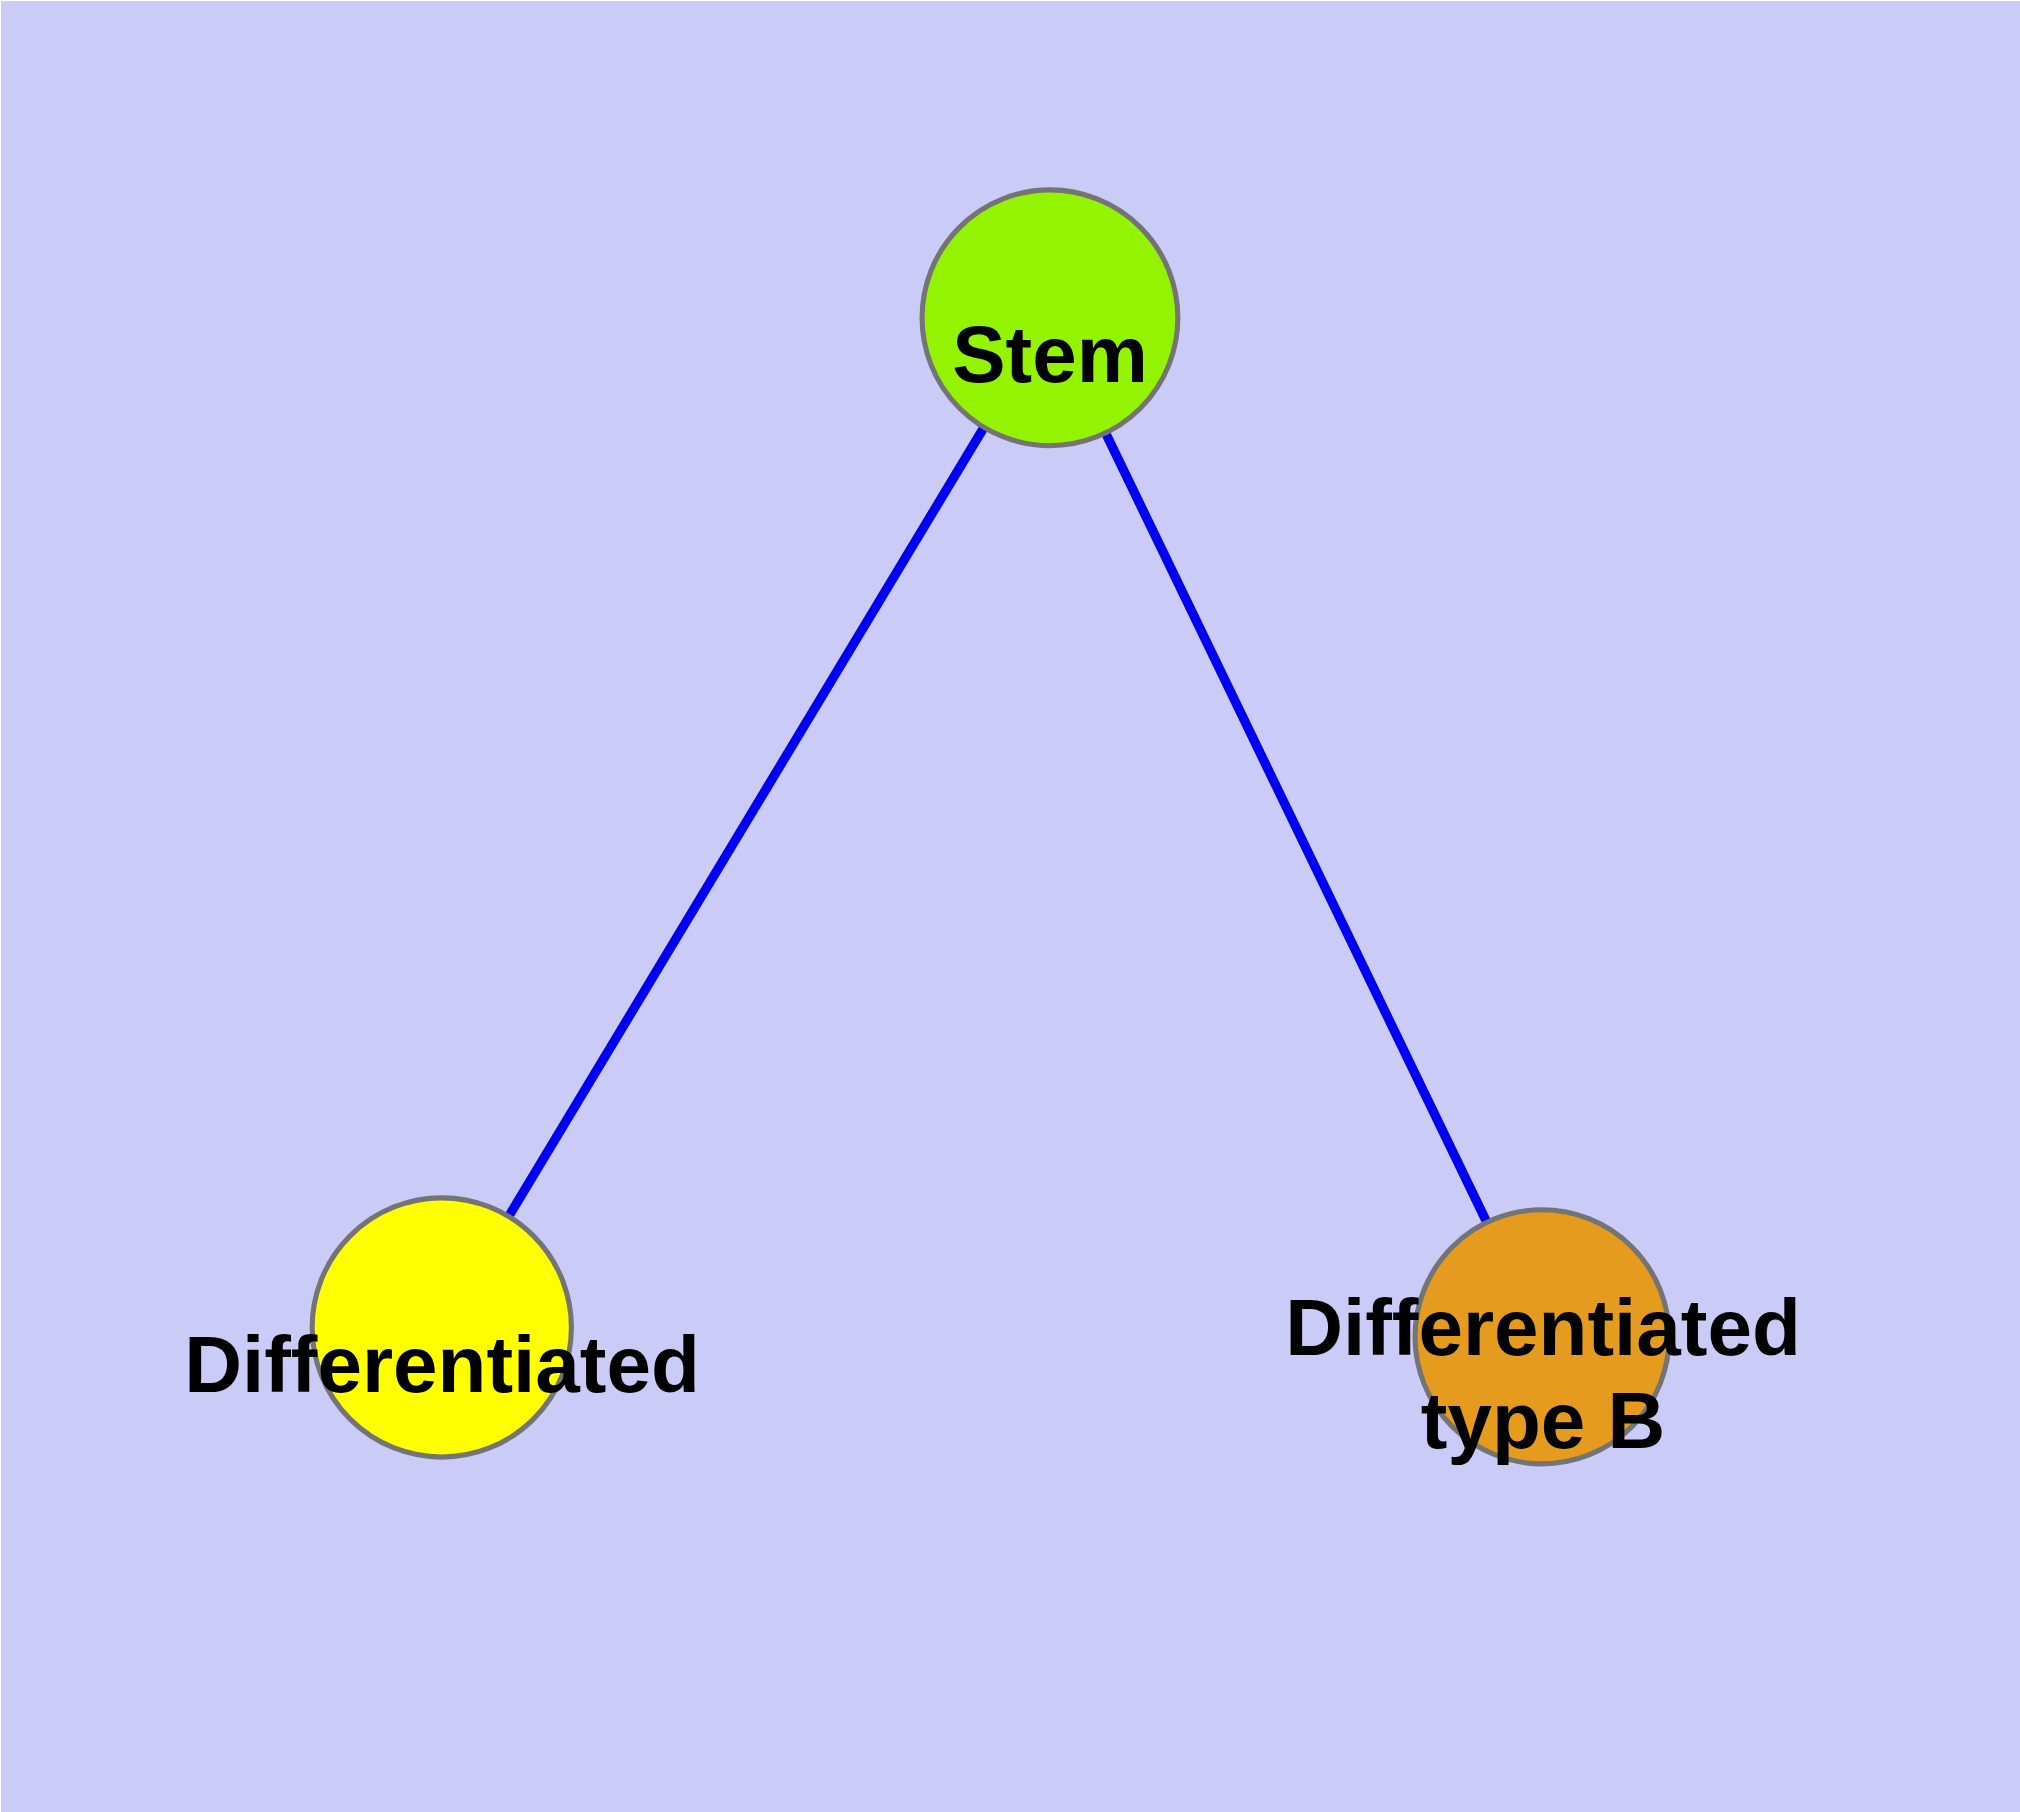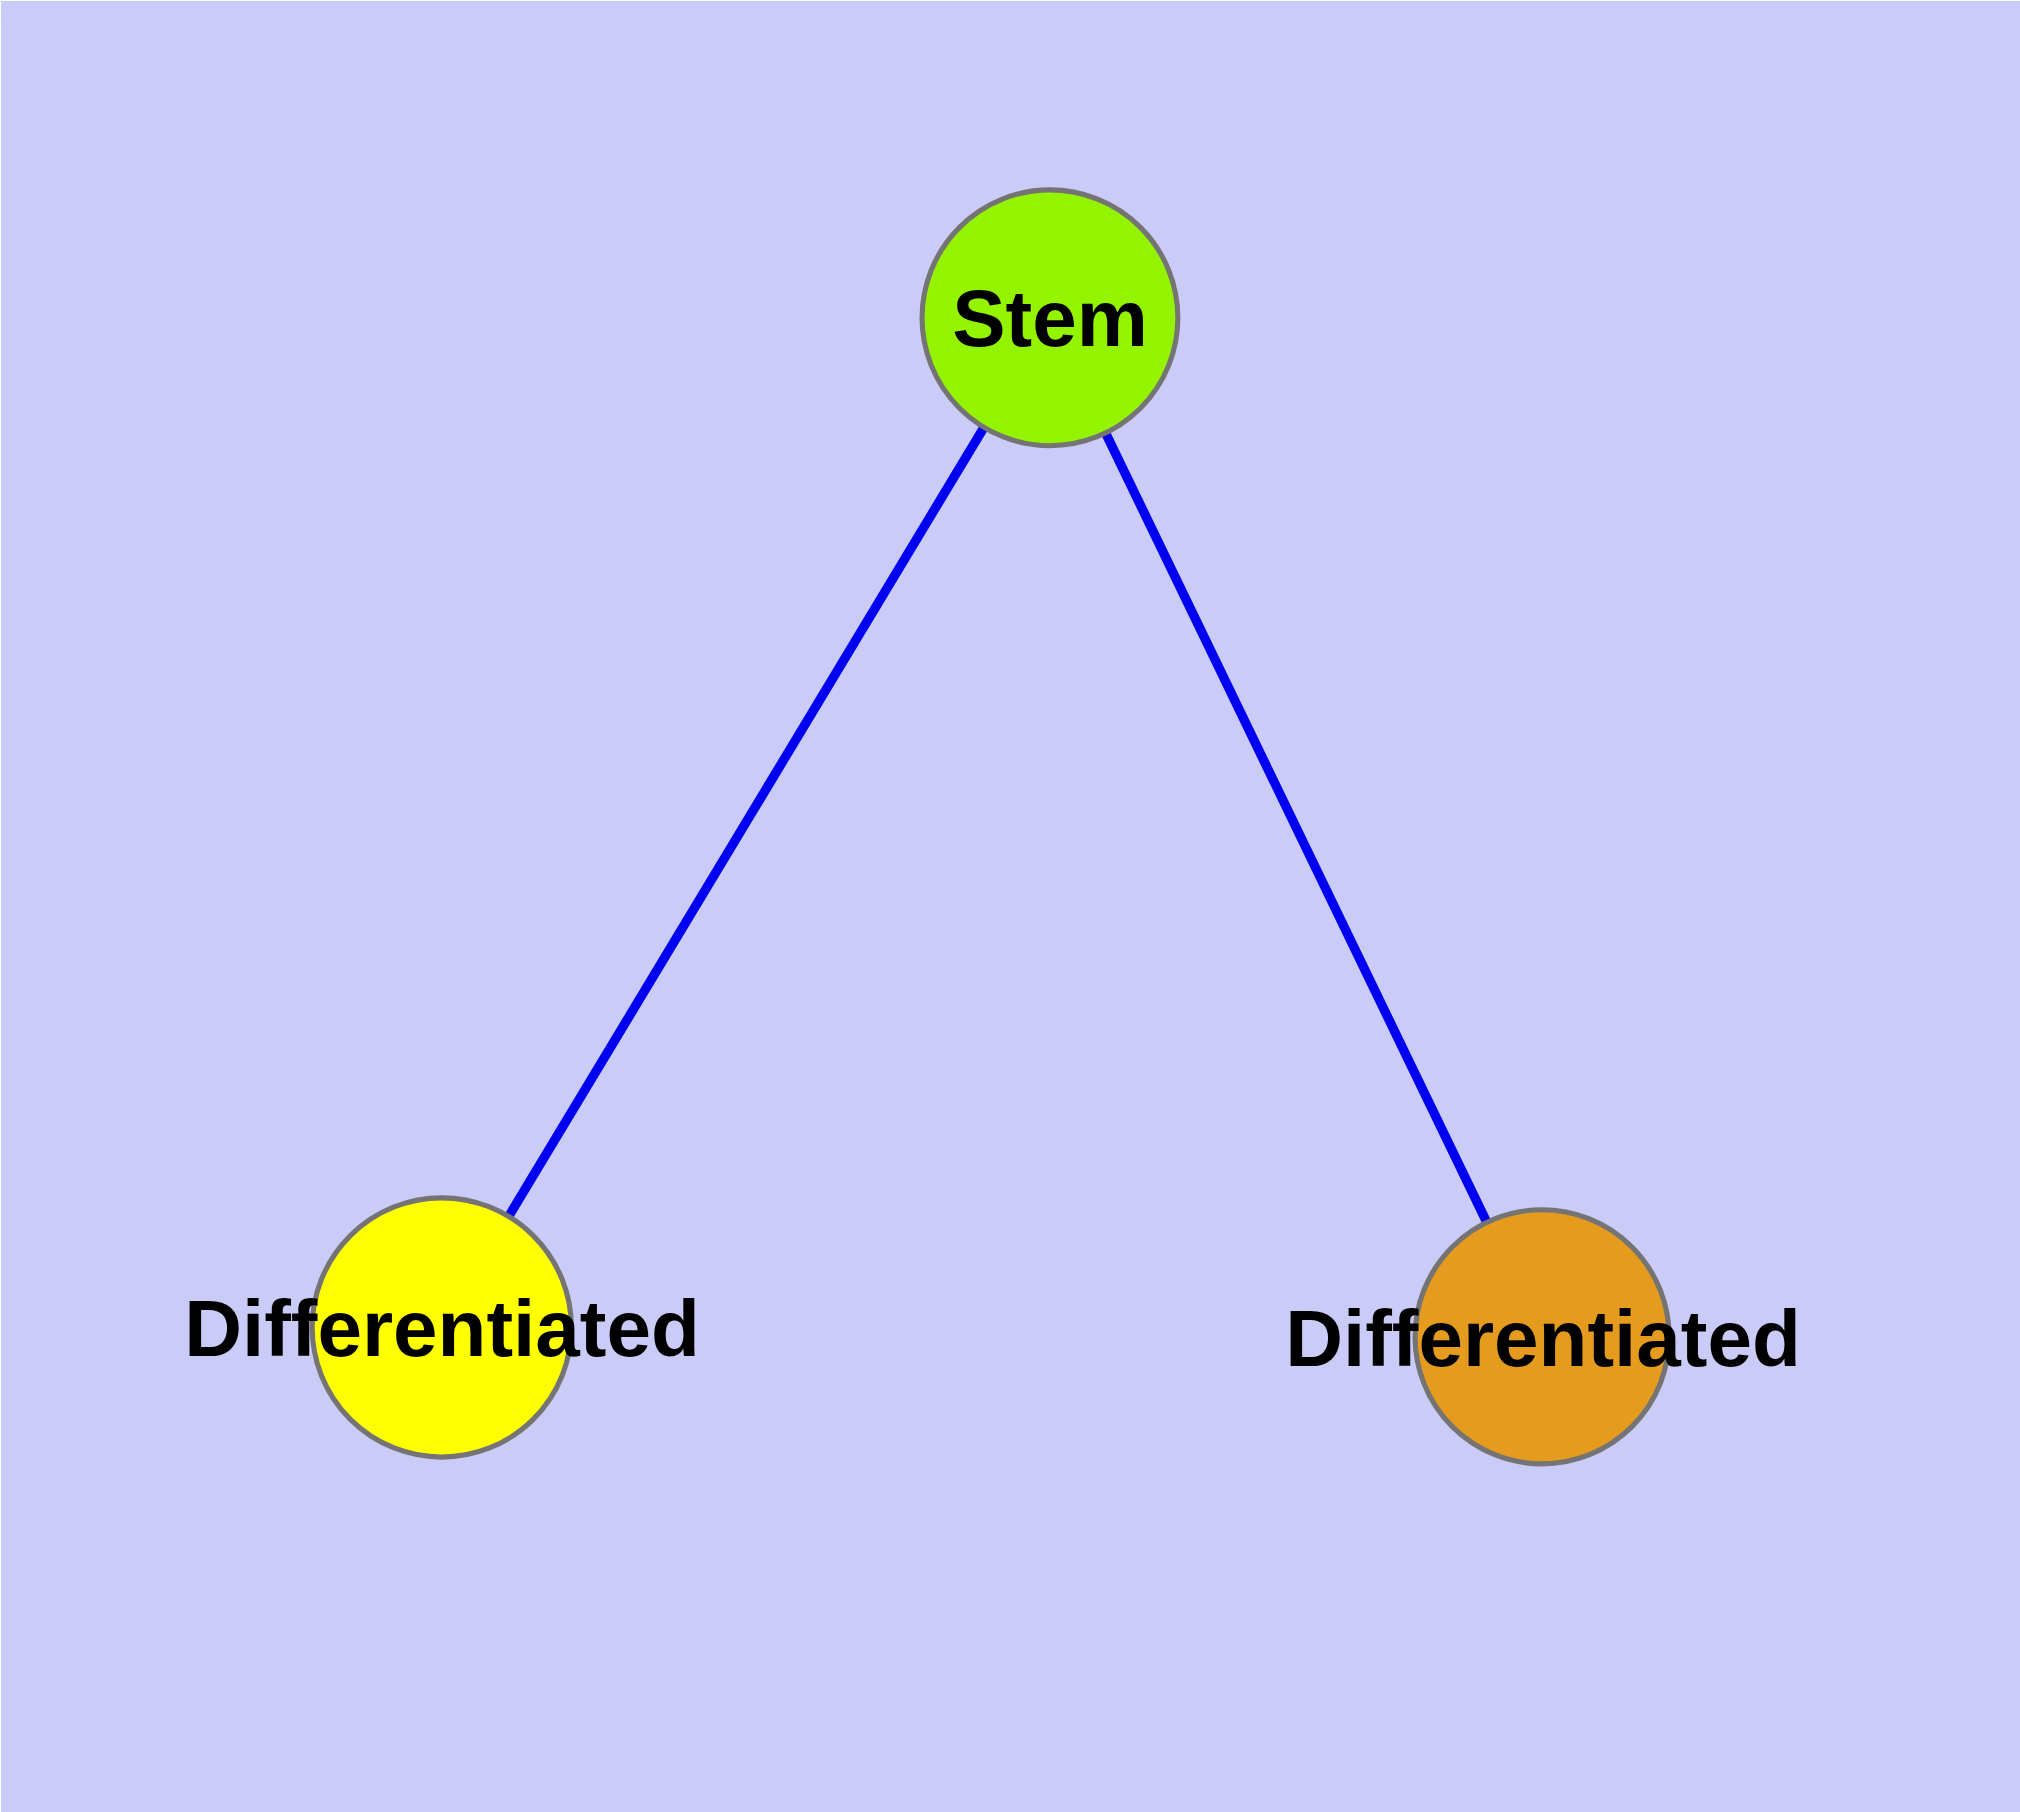--- a/index.html
+++ b/index.html
@@ -27,20 +27,21 @@
   }
   .node-label {
     position: absolute;
     transform: translate(-50%, -50%);
     text-align: center;
     font-weight: bold;
     font-size: 80px;
     line-height: 93px;
     white-space: nowrap;
     letter-spacing: 0px;
+    margin-top: 36px;
   }
 </style>
 </head>
 <body>
 
 <div class="stage" style="background: rgb(203, 203, 248);">
   <svg class="graph-svg" viewBox="0 0 2384 2138" xmlns="http://www.w3.org/2000/svg">
       <line x1="1238" y1="374" x2="520" y2="1566" stroke="#0000F0" stroke-width="11"></line>
       <line x1="1238" y1="374" x2="1819" y2="1577" stroke="#0000F0" stroke-width="11"></line>
       <circle cx="1238" cy="374" r="151" fill="#94F400" stroke="#747474" stroke-width="6"></circle>
@@ -51,15 +52,16 @@
   <div class="node-label" style="left: 1049px; top: 317px; color: rgb(0, 0, 0);">
     <div>Stem</div>
   </div>
 
   <div class="node-label" style="left: 441px; top: 1327px; color: rgb(0, 0, 0);">
     <div>Differentiated</div>
   </div>
 
   <div class="node-label" style="left: 1542px; top: 1337px; color: rgb(0, 0, 0);">
     <div>Differentiated</div>
+    <div>type B</div>
   </div>
 </div>
 
 
 </body></html>

